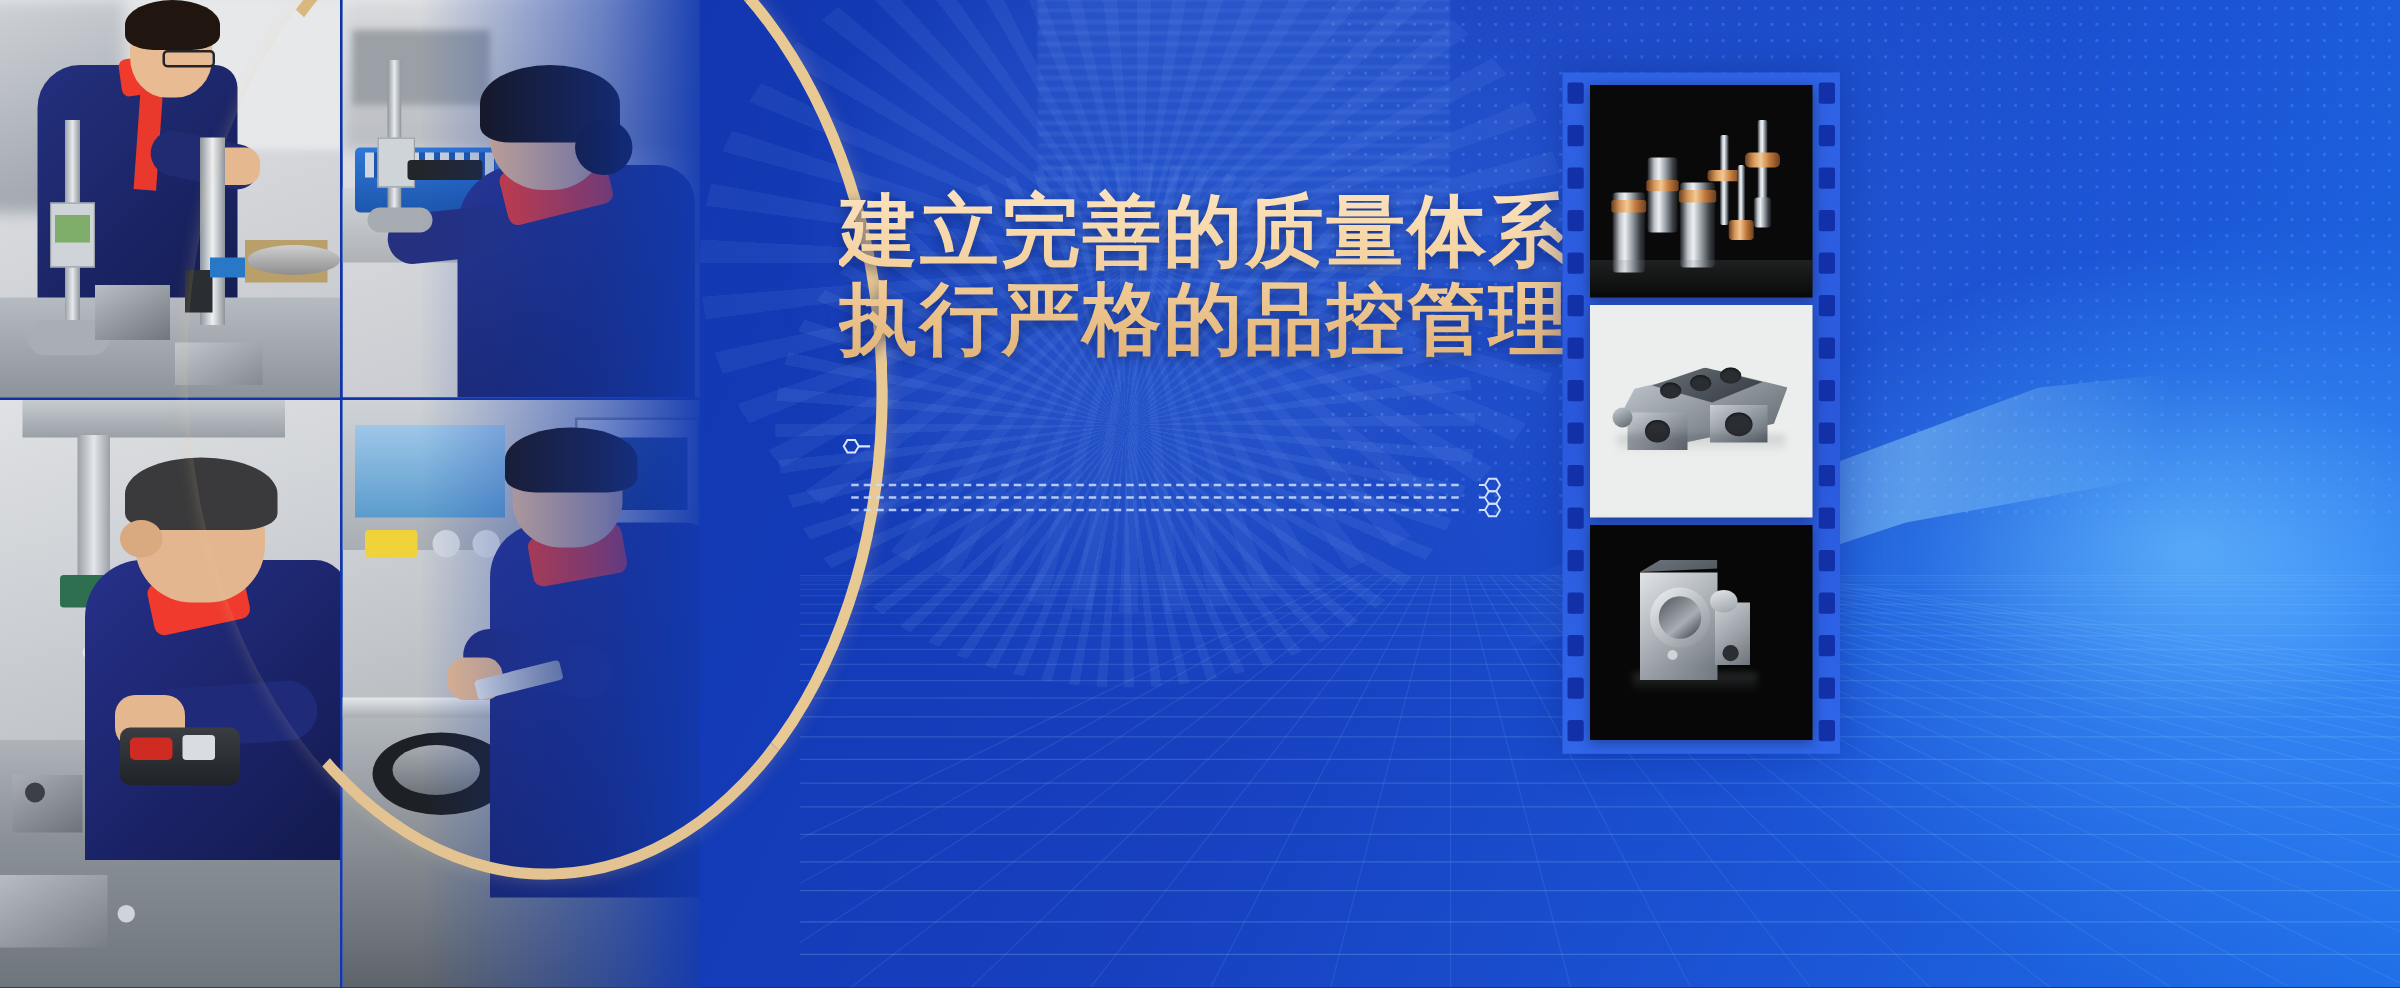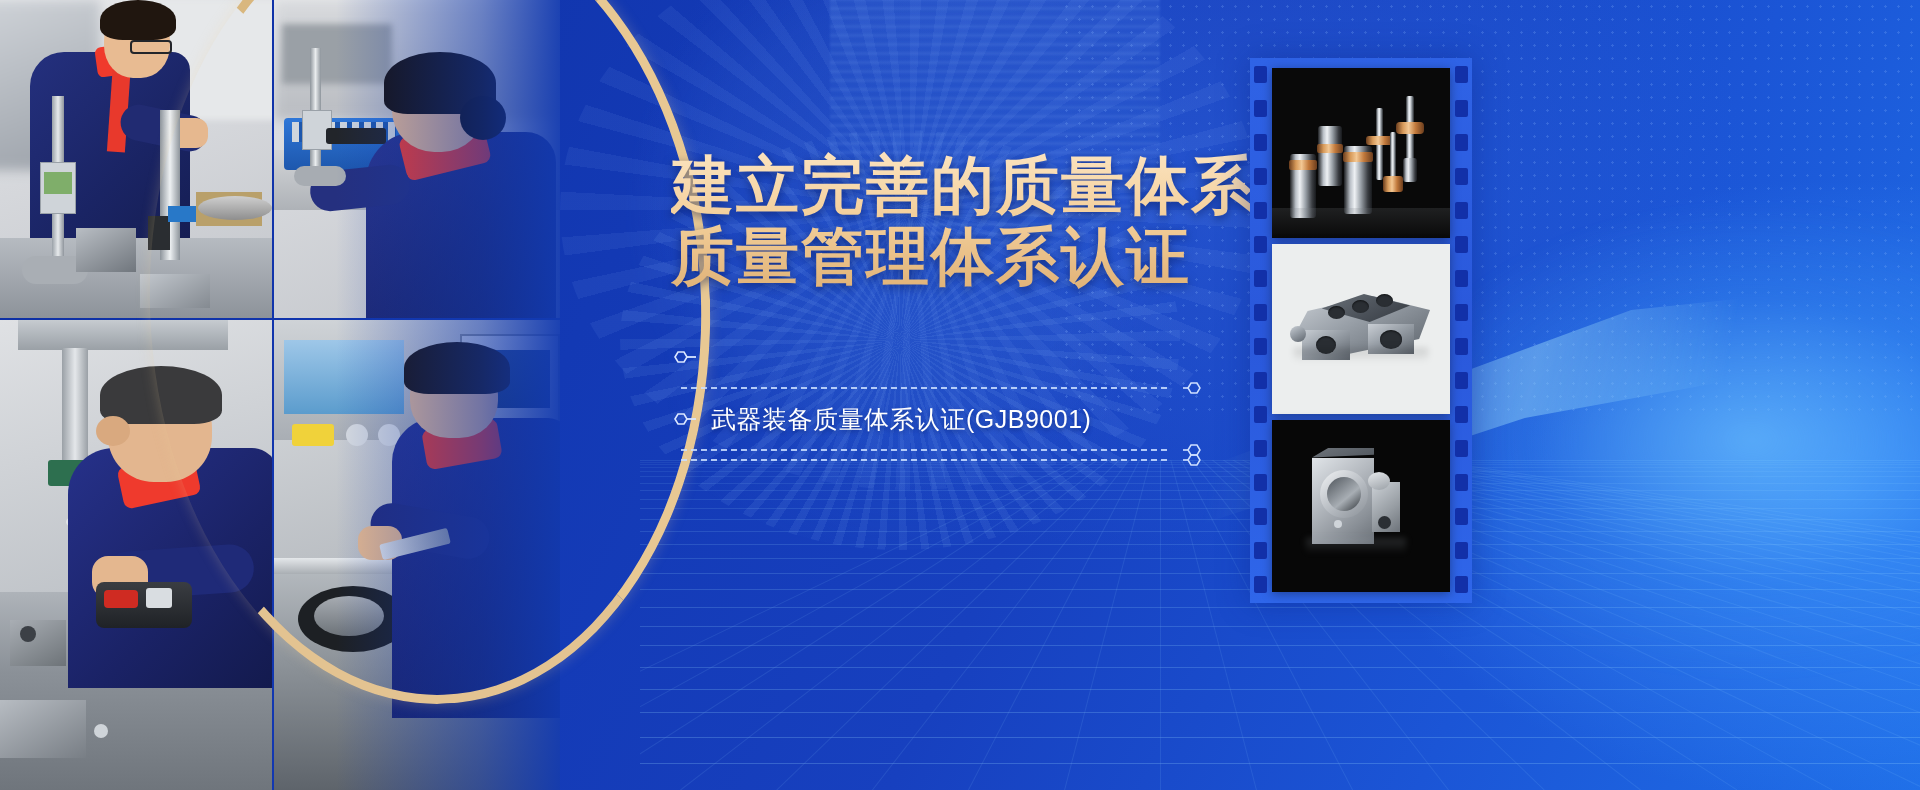--- a/index.html
+++ b/index.html
@@ -314,21 +314,21 @@
     </div>
 
     <div class="collage-fade"></div>
   </div>
 
   <div class="arc"></div>
 
   <div class="copy">
     <div class="headline">
       <span>建立完善的质量体系</span>
-      <span class="l2">质量管理体系认证</span>
+      <span class="l2">执行严格的品控管理</span>
     </div>
 
     <div class="certs">
 
       <div class="cert-row">
         <span class="hexdash">
           <svg width="26" height="16" viewBox="0 0 26 16">
             <path d="M4 8 L7 3 L13 3 L16 8 L13 13 L7 13 Z" fill="none" stroke="#dbe7ff" stroke-width="1.6"></path>
             <line x1="16" y1="8" x2="25" y2="8" stroke="#dbe7ff" stroke-width="1.8"></line>
           </svg>
@@ -338,29 +338,20 @@
       <div class="divider">
         <span class="dash"></span>
         <span class="endhex">
           <svg width="20" height="18" viewBox="0 0 20 18">
             <path d="M5 9 L8 4 L14 4 L17 9 L14 14 L8 14 Z" fill="none" stroke="#cfe0ff" stroke-width="1.5"></path>
             <line x1="0" y1="9" x2="5" y2="9" stroke="#cfe0ff" stroke-width="1.6"></line>
           </svg>
         </span>
       </div>
 
-      <div class="cert-row">
-        <span class="hexdash">
-          <svg width="26" height="16" viewBox="0 0 26 16">
-            <path d="M4 8 L7 3 L13 3 L16 8 L13 13 L7 13 Z" fill="none" stroke="#dbe7ff" stroke-width="1.6"></path>
-            <line x1="16" y1="8" x2="25" y2="8" stroke="#dbe7ff" stroke-width="1.8"></line>
-          </svg>
-        </span>
-        <span class="cert-label">武器装备质量体系认证(GJB9001)</span>
-      </div>
 
       <div class="divider">
         <span class="dash"></span>
         <span class="endhex">
           <svg width="20" height="18" viewBox="0 0 20 18">
             <path d="M5 9 L8 4 L14 4 L17 9 L14 14 L8 14 Z" fill="none" stroke="#cfe0ff" stroke-width="1.5"></path>
             <line x1="0" y1="9" x2="5" y2="9" stroke="#cfe0ff" stroke-width="1.6"></line>
           </svg>
         </span>
       </div>

